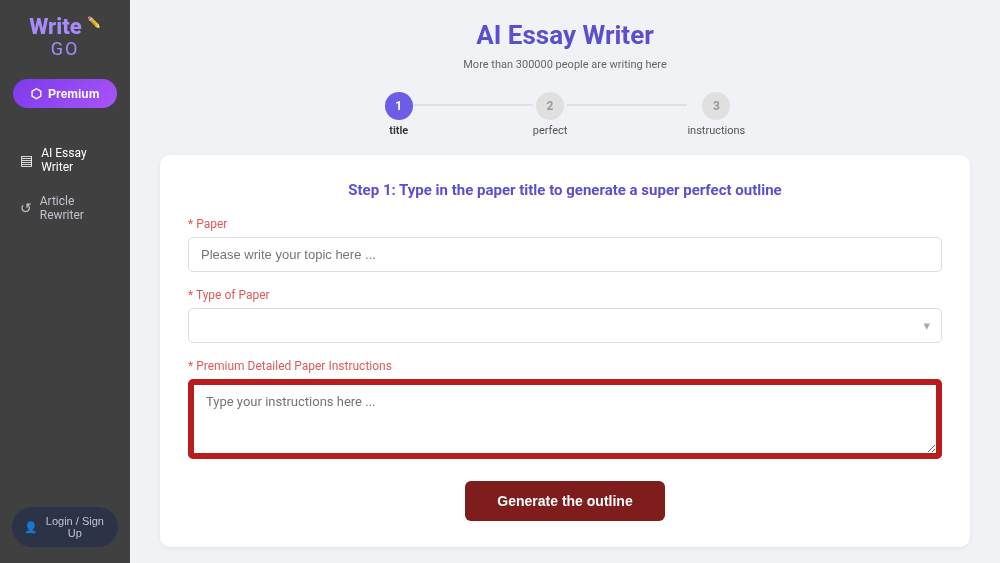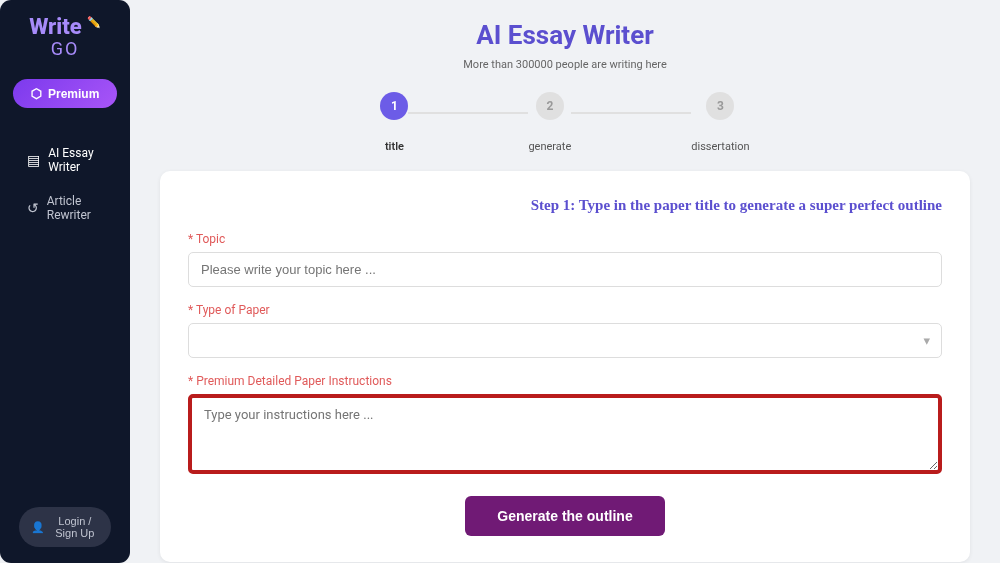--- a/index.html
+++ b/index.html
@@ -7,28 +7,27 @@
       font-family: -apple-system, BlinkMacSystemFont, 'Segoe UI', Roboto, sans-serif;
       background: #f0f2f5;
       display: flex;
       height: 563px;
       overflow: hidden;
     }
 
     
     .sidebar {
       width: 130px;
-      background: #0f172a;
+      background: #404040;
       display: flex;
       flex-direction: column;
       align-items: center;
-      padding: 16px 11px;
+      padding: 16px 4px;
       flex-shrink: 0;
       height: 563px;
-      border-radius: 11px;
     }
     .logo-area {
       display: flex;
       flex-direction: column;
       align-items: center;
       margin-bottom: 20px;
     }
     .logo-text {
       color: white;
       font-size: 22px;
@@ -155,21 +154,21 @@
       background: #6c5ce7;
       color: white;
     }
     .step-circle.inactive {
       background: #e0e0e0;
       color: #999;
     }
     .step-label {
       font-size: 11px;
       color: #555;
-      margin-top: 20px;
+      margin-top: 4px;
     }
     .step-label.active {
       color: #333;
       font-weight: 600;
     }
     .step-connector {
       width: 120px;
       height: 2px;
       background: #e0e0e0;
       margin-bottom: 18px;
@@ -182,22 +181,21 @@
       padding: 26px 28px;
       margin-bottom: 16px;
       box-shadow: 0 1px 4px rgba(0,0,0,0.07);
     }
 
     .card-step-title {
       font-size: 15px;
       font-weight: 700;
       color: #5b4fcf;
       margin-bottom: 18px;
-      text-align: right;
-      font-family: Liberation Serif, serif;
+      text-align: center;
     }
 
     .form-group {
       margin-bottom: 16px;
     }
     .form-label {
       font-size: 12px;
       color: #e05a5a;
       margin-bottom: 6px;
       display: block;
@@ -249,36 +247,36 @@
       right: 12px;
       top: 50%;
       transform: translateY(-50%);
       color: #aaa;
       pointer-events: none;
       font-size: 13px;
     }
 
     .form-textarea {
       width: 100%;
-      border: 4px solid #b91c1c;
+      border: 6px solid #b91c1c;
       border-radius: 5px;
       padding: 9px 12px;
       font-size: 13px;
       color: #999;
       outline: none;
       resize: vertical;
       min-height: 80px;
       font-family: inherit;
     }
 
     .generate-btn {
       display: block;
       width: 200px;
       margin: 18px auto 0;
-      background: #701a75;
+      background: #7f1d1d;
       color: white;
       border: none;
       border-radius: 6px;
       padding: 12px 8px;
       font-size: 14px;
       font-weight: 600;
       cursor: pointer;
       text-align: center;
     }
   </style>
@@ -325,36 +323,36 @@
   </div>
 
   <div class="steps-container">
     <div class="step-item">
       <div class="step-circle active">1</div>
       <div class="step-label active">title</div>
     </div>
     <div class="step-connector"></div>
     <div class="step-item">
       <div class="step-circle inactive">2</div>
-      <div class="step-label">generate</div>
+      <div class="step-label">perfect</div>
     </div>
     <div class="step-connector"></div>
     <div class="step-item">
       <div class="step-circle inactive">3</div>
-      <div class="step-label">dissertation</div>
+      <div class="step-label">instructions</div>
     </div>
   </div>
 
   <div class="card">
     <div class="card-step-title">Step 1: Type in the paper title to generate a super perfect outline</div>
 
     <div class="form-group">
       <label class="form-label">
         <span>* </span>
-        <span class="form-label-text">Topic</span>
+        <span class="form-label-text">Paper</span>
       </label>
       <input class="form-input" type="text" placeholder="Please write your topic here ..." style="">
     </div>
 
     <div class="form-row">
       <div class="form-col">
         <div class="form-group">
           <label class="form-label">
             <span>* </span>
             <span class="form-label-text">Type of Paper</span>

